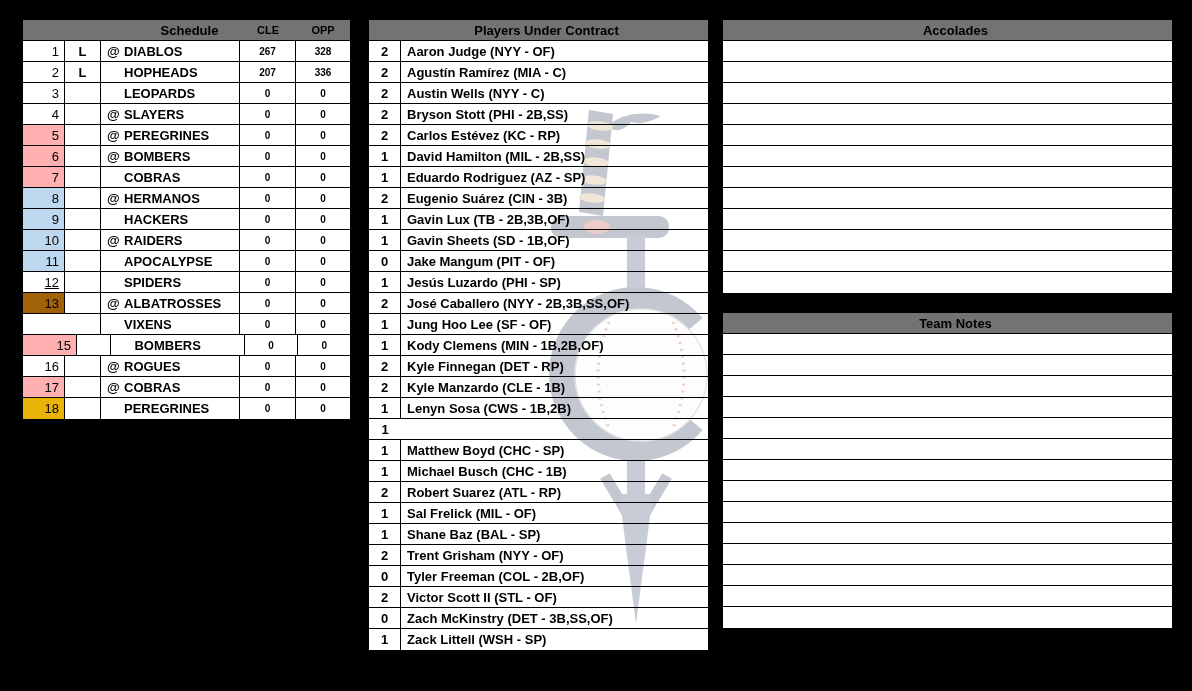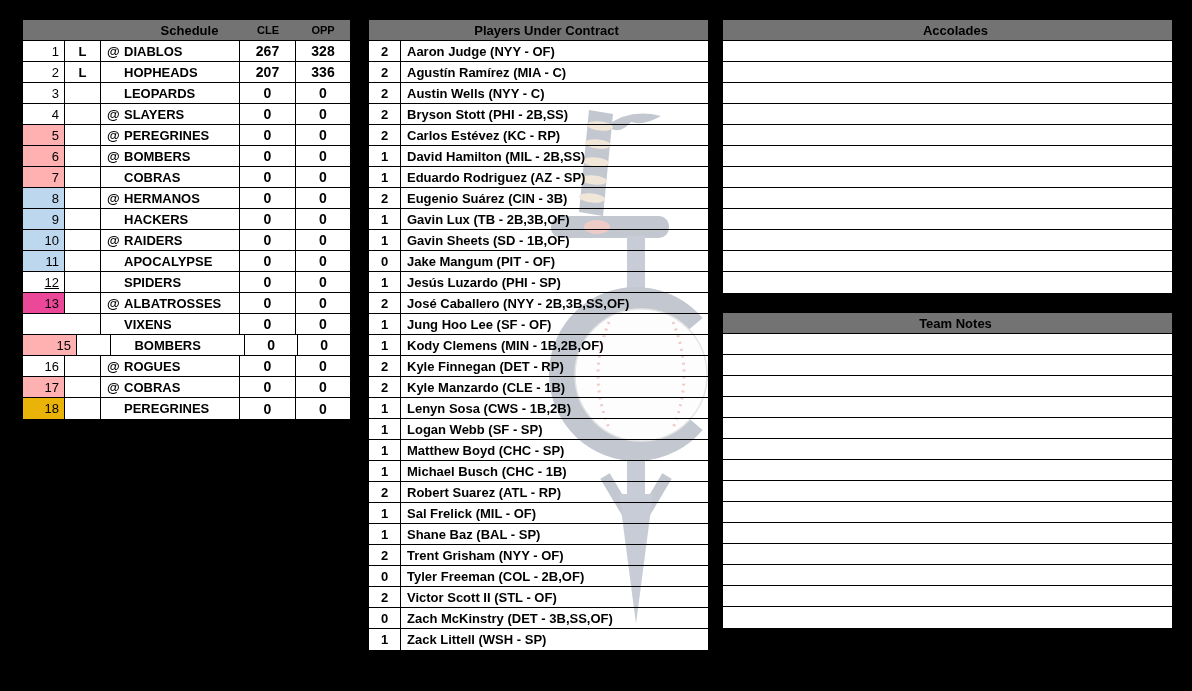--- a/index.html
+++ b/index.html
@@ -19,21 +19,21 @@
   .row:last-child{border-bottom:none;}
   .hdr{background:#737373;font-weight:bold;border-bottom:1px solid #000;}
   .c{box-sizing:border-box;height:100%;display:flex;align-items:center;overflow:hidden;
      white-space:nowrap;color:#000;}
   .body-rows .c{border-right:1px solid #000;}
   .body-rows .c:last-child{border-right:none;}
   
   .s-num{width:42px;justify-content:flex-end;padding-right:5px;font-size:13px;}
   .s-res{width:36px;justify-content:center;font-weight:bold;font-size:13px;}
   .s-team{width:139px;padding-left:6px;font-weight:bold;font-size:13px;}
-  .s-scr{width:56px;justify-content:center;font-weight:bold;font-size:14px;}
+  .s-scr{width:56px;justify-content:center;font-weight:bold;font-size:10px;}
   .s-opp{width:54px;}
   .at{display:inline-block;width:17px;font-weight:bold;}
   .h-blank1{width:42px;}  .h-blank2{width:36px;}
   .h-sched{width:139px;justify-content:center;padding-left:38px;font-size:13px;}
   .h-cle{width:56px;justify-content:center;font-size:11px;}
   .h-opp{width:54px;justify-content:center;font-size:11px;}
   
   .p-years{width:32px;justify-content:center;font-weight:bold;font-size:13px;}
   .p-name{width:307px;padding-left:6px;font-weight:bold;font-size:13px;}
   .h-full{width:100%;justify-content:center;font-size:13px;padding-left:16px;}
@@ -182,21 +182,21 @@
     <div class="c s-res"></div>
     <div class="c s-team">
       <span class="at"></span>
             <span>SPIDERS</span>
     </div>
     <div class="c s-scr">0</div>
     <div class="c s-scr s-opp">0</div>
   </div>
 
   <div class="row s-row">
-    <div class="c s-num" style="background: #ec4899; padding-left: 8px;">13</div>
+    <div class="c s-num" style="background: #a16207; padding-left: 8px;">13</div>
     <div class="c s-res"></div>
     <div class="c s-team">
       <span class="at">@</span>
             <span>ALBATROSSES</span>
     </div>
     <div class="c s-scr">0</div>
     <div class="c s-scr s-opp">0</div>
   </div>
 
   <div class="row s-row">
@@ -371,21 +371,20 @@
     <div class="c p-name">Kyle Manzardo (CLE - 1B)</div>
   </div>
 
   <div class="row p-row">
     <div class="c p-years">1</div>
     <div class="c p-name">Lenyn Sosa (CWS - 1B,2B)</div>
   </div>
 
   <div class="row p-row">
     <div class="c p-years">1</div>
-    <div class="c p-name">Logan Webb (SF - SP)</div>
   </div>
 
   <div class="row p-row">
     <div class="c p-years">1</div>
     <div class="c p-name">Matthew Boyd (CHC - SP)</div>
   </div>
 
   <div class="row p-row">
     <div class="c p-years">1</div>
     <div class="c p-name">Michael Busch (CHC - 1B)</div>

